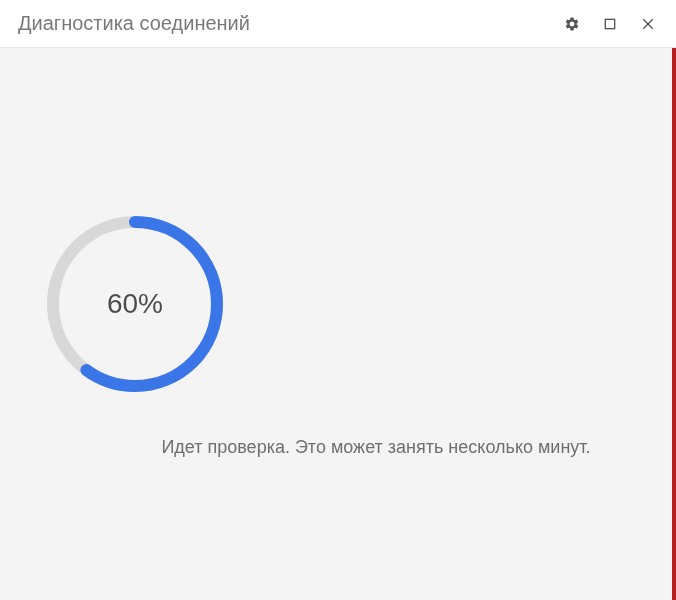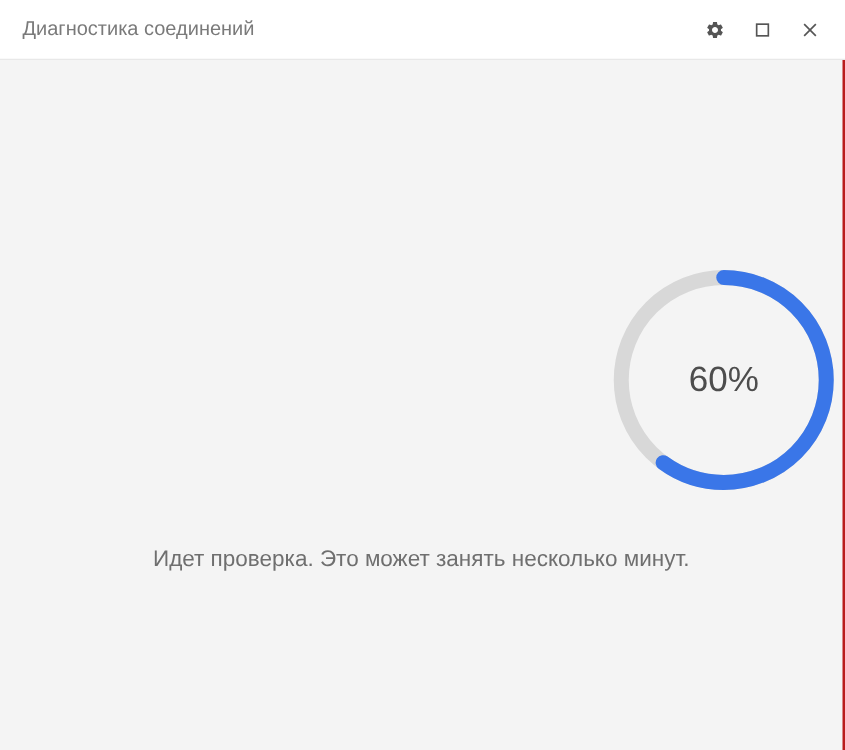--- a/index.html
+++ b/index.html
@@ -19,21 +19,21 @@
     .titlebar {
       height: 48px;
       display: flex;
       align-items: center;
       padding: 0 16px 0 18px;
       background: #ffffff;
       border-bottom: 1px solid #e8e8e8;
     }
     .titlebar-title {
       color: #7a7a7a;
-      font-size: 16px;
+      font-size: 20px;
       font-weight: 400;
       flex: 1;
     }
     .titlebar-actions {
       display: flex;
       gap: 14px;
       align-items: center;
     }
     .titlebar-icon {
       width: 24px;
@@ -46,24 +46,24 @@
     }
     .titlebar-icon svg {
       width: 16px;
       height: 16px;
     }
     .content {
       flex: 1;
       background: #f4f4f4;
       display: flex;
       flex-direction: column;
-      align-items: flex-end;
+      align-items: flex-start;
       justify-content: center;
       position: relative;
-      border-right: 2px solid #b91c1c;
+      border-right: 4px solid #b91c1c;
       padding-left: 40px;
     }
     .progress-wrap {
       position: relative;
       width: 190px;
       height: 190px;
       display: flex;
       align-items: center;
       justify-content: center;
       margin-top: -40px;

